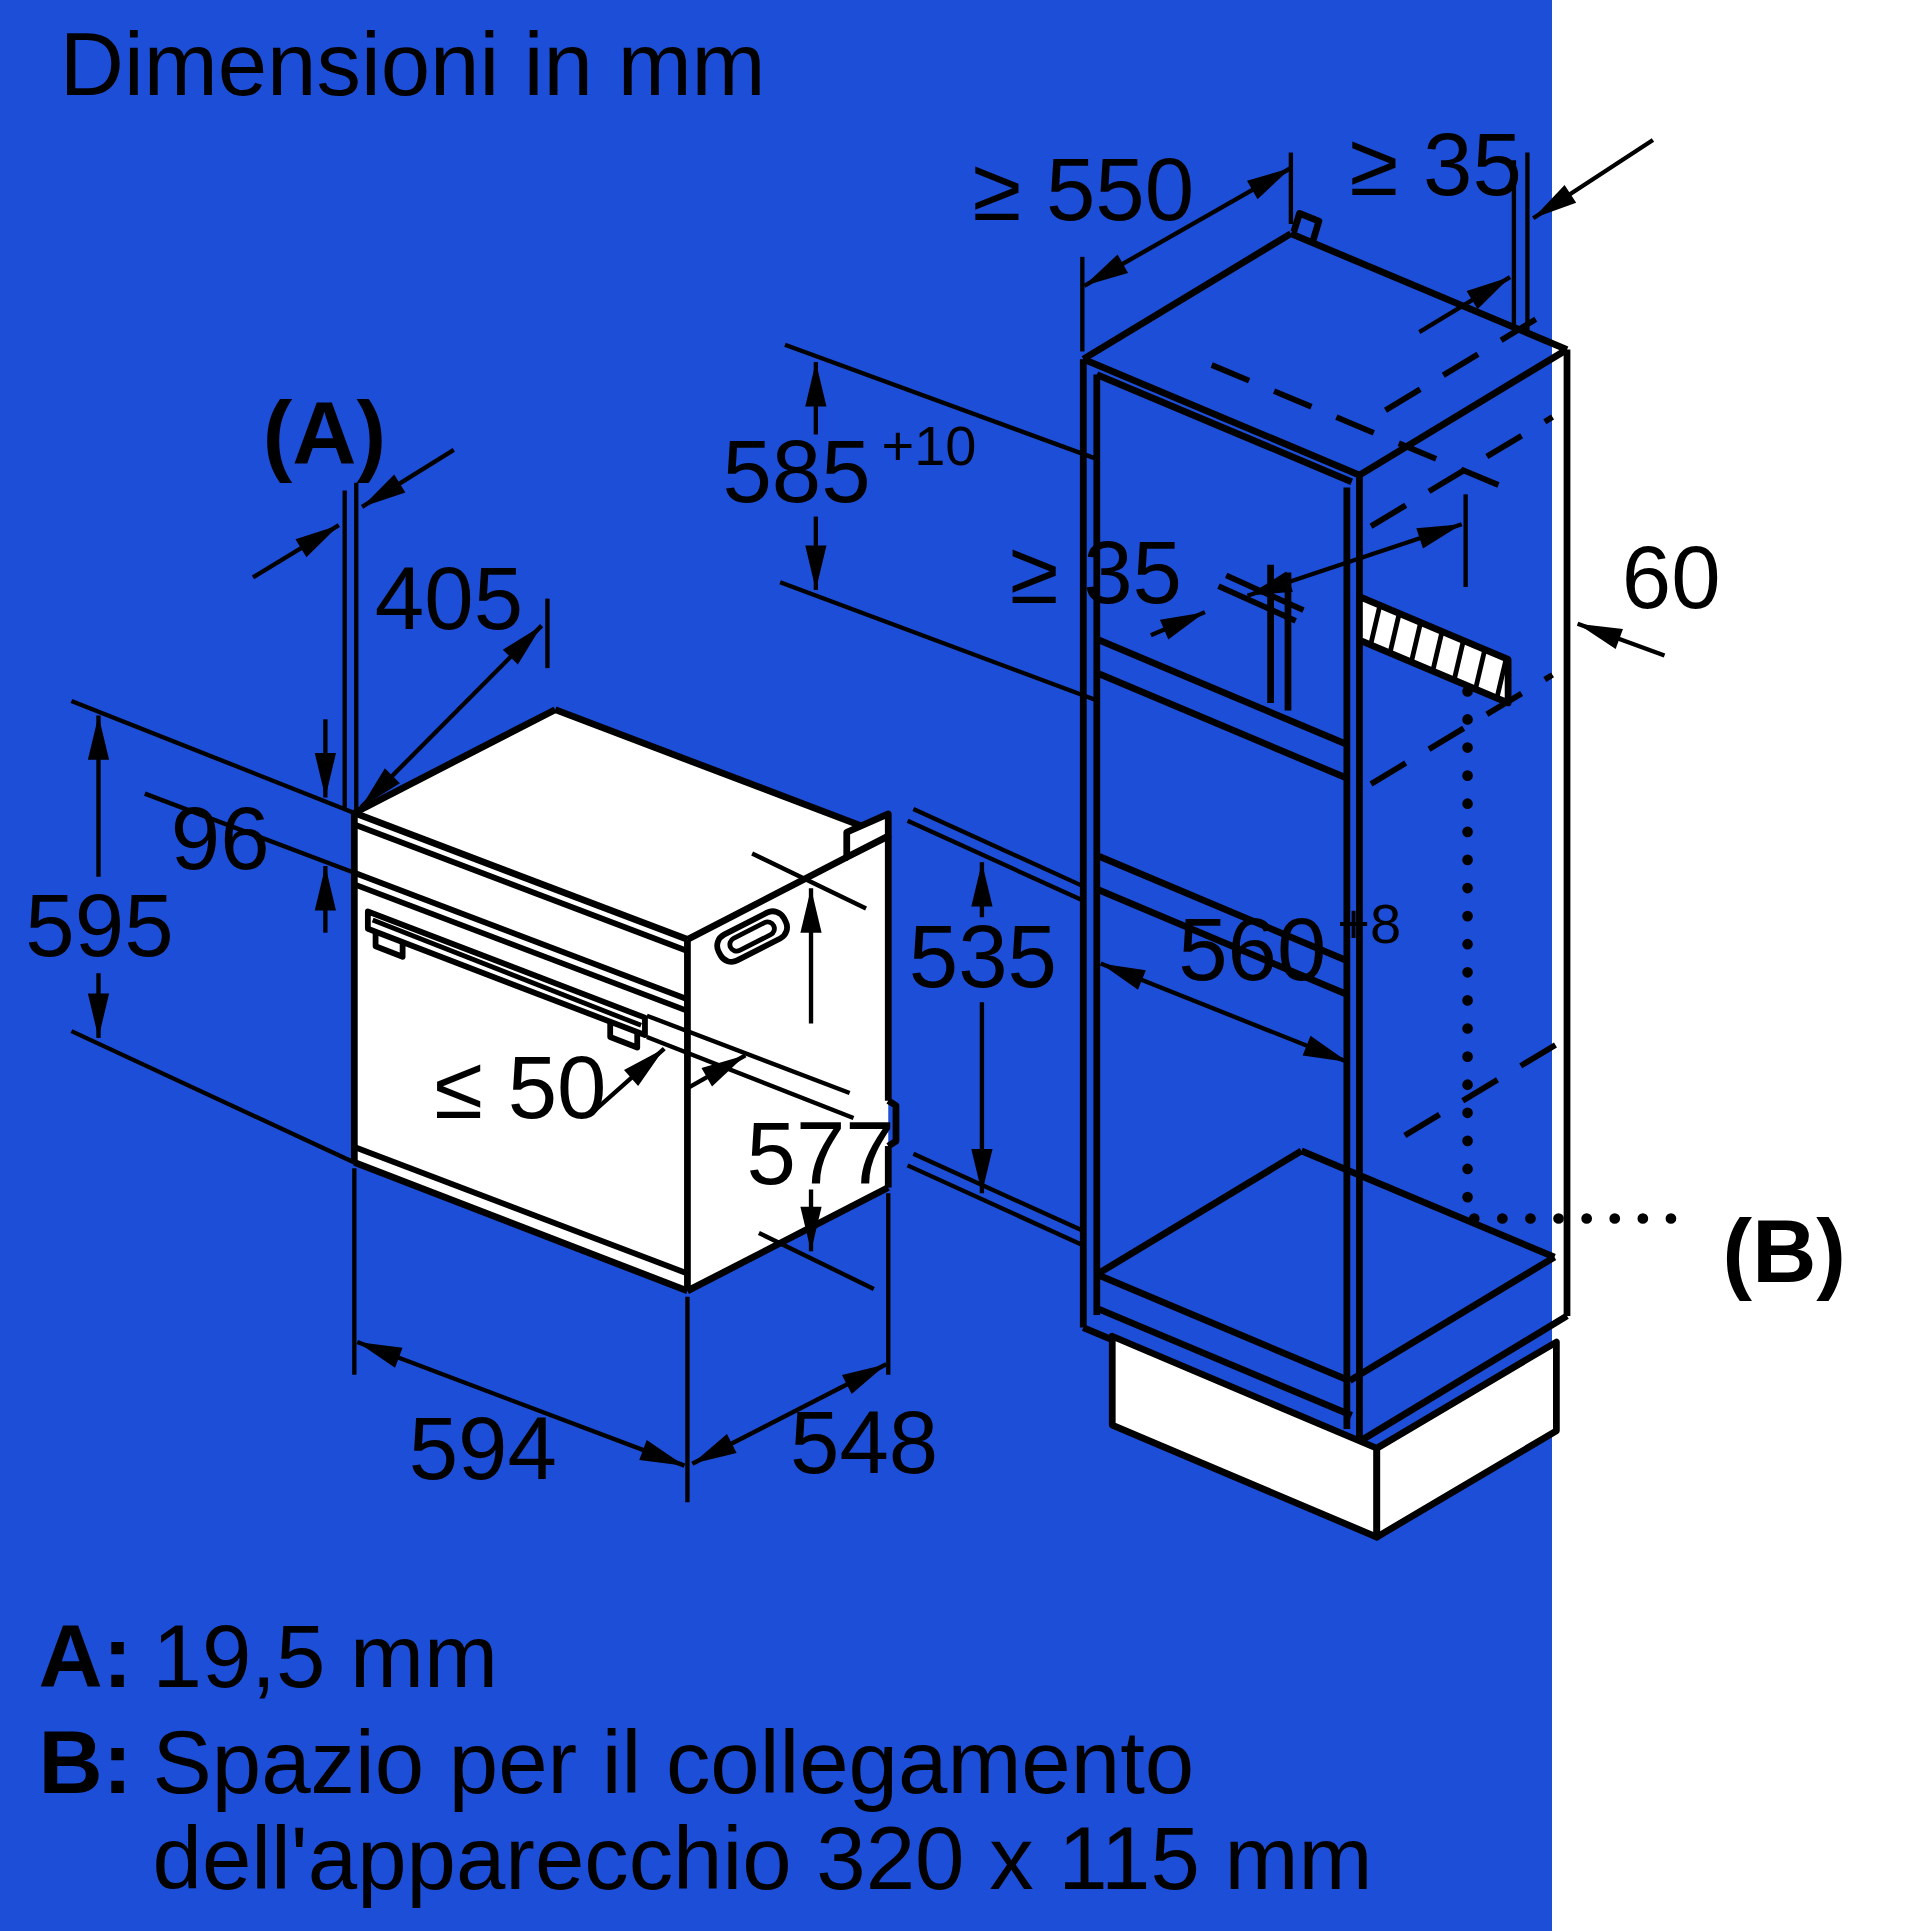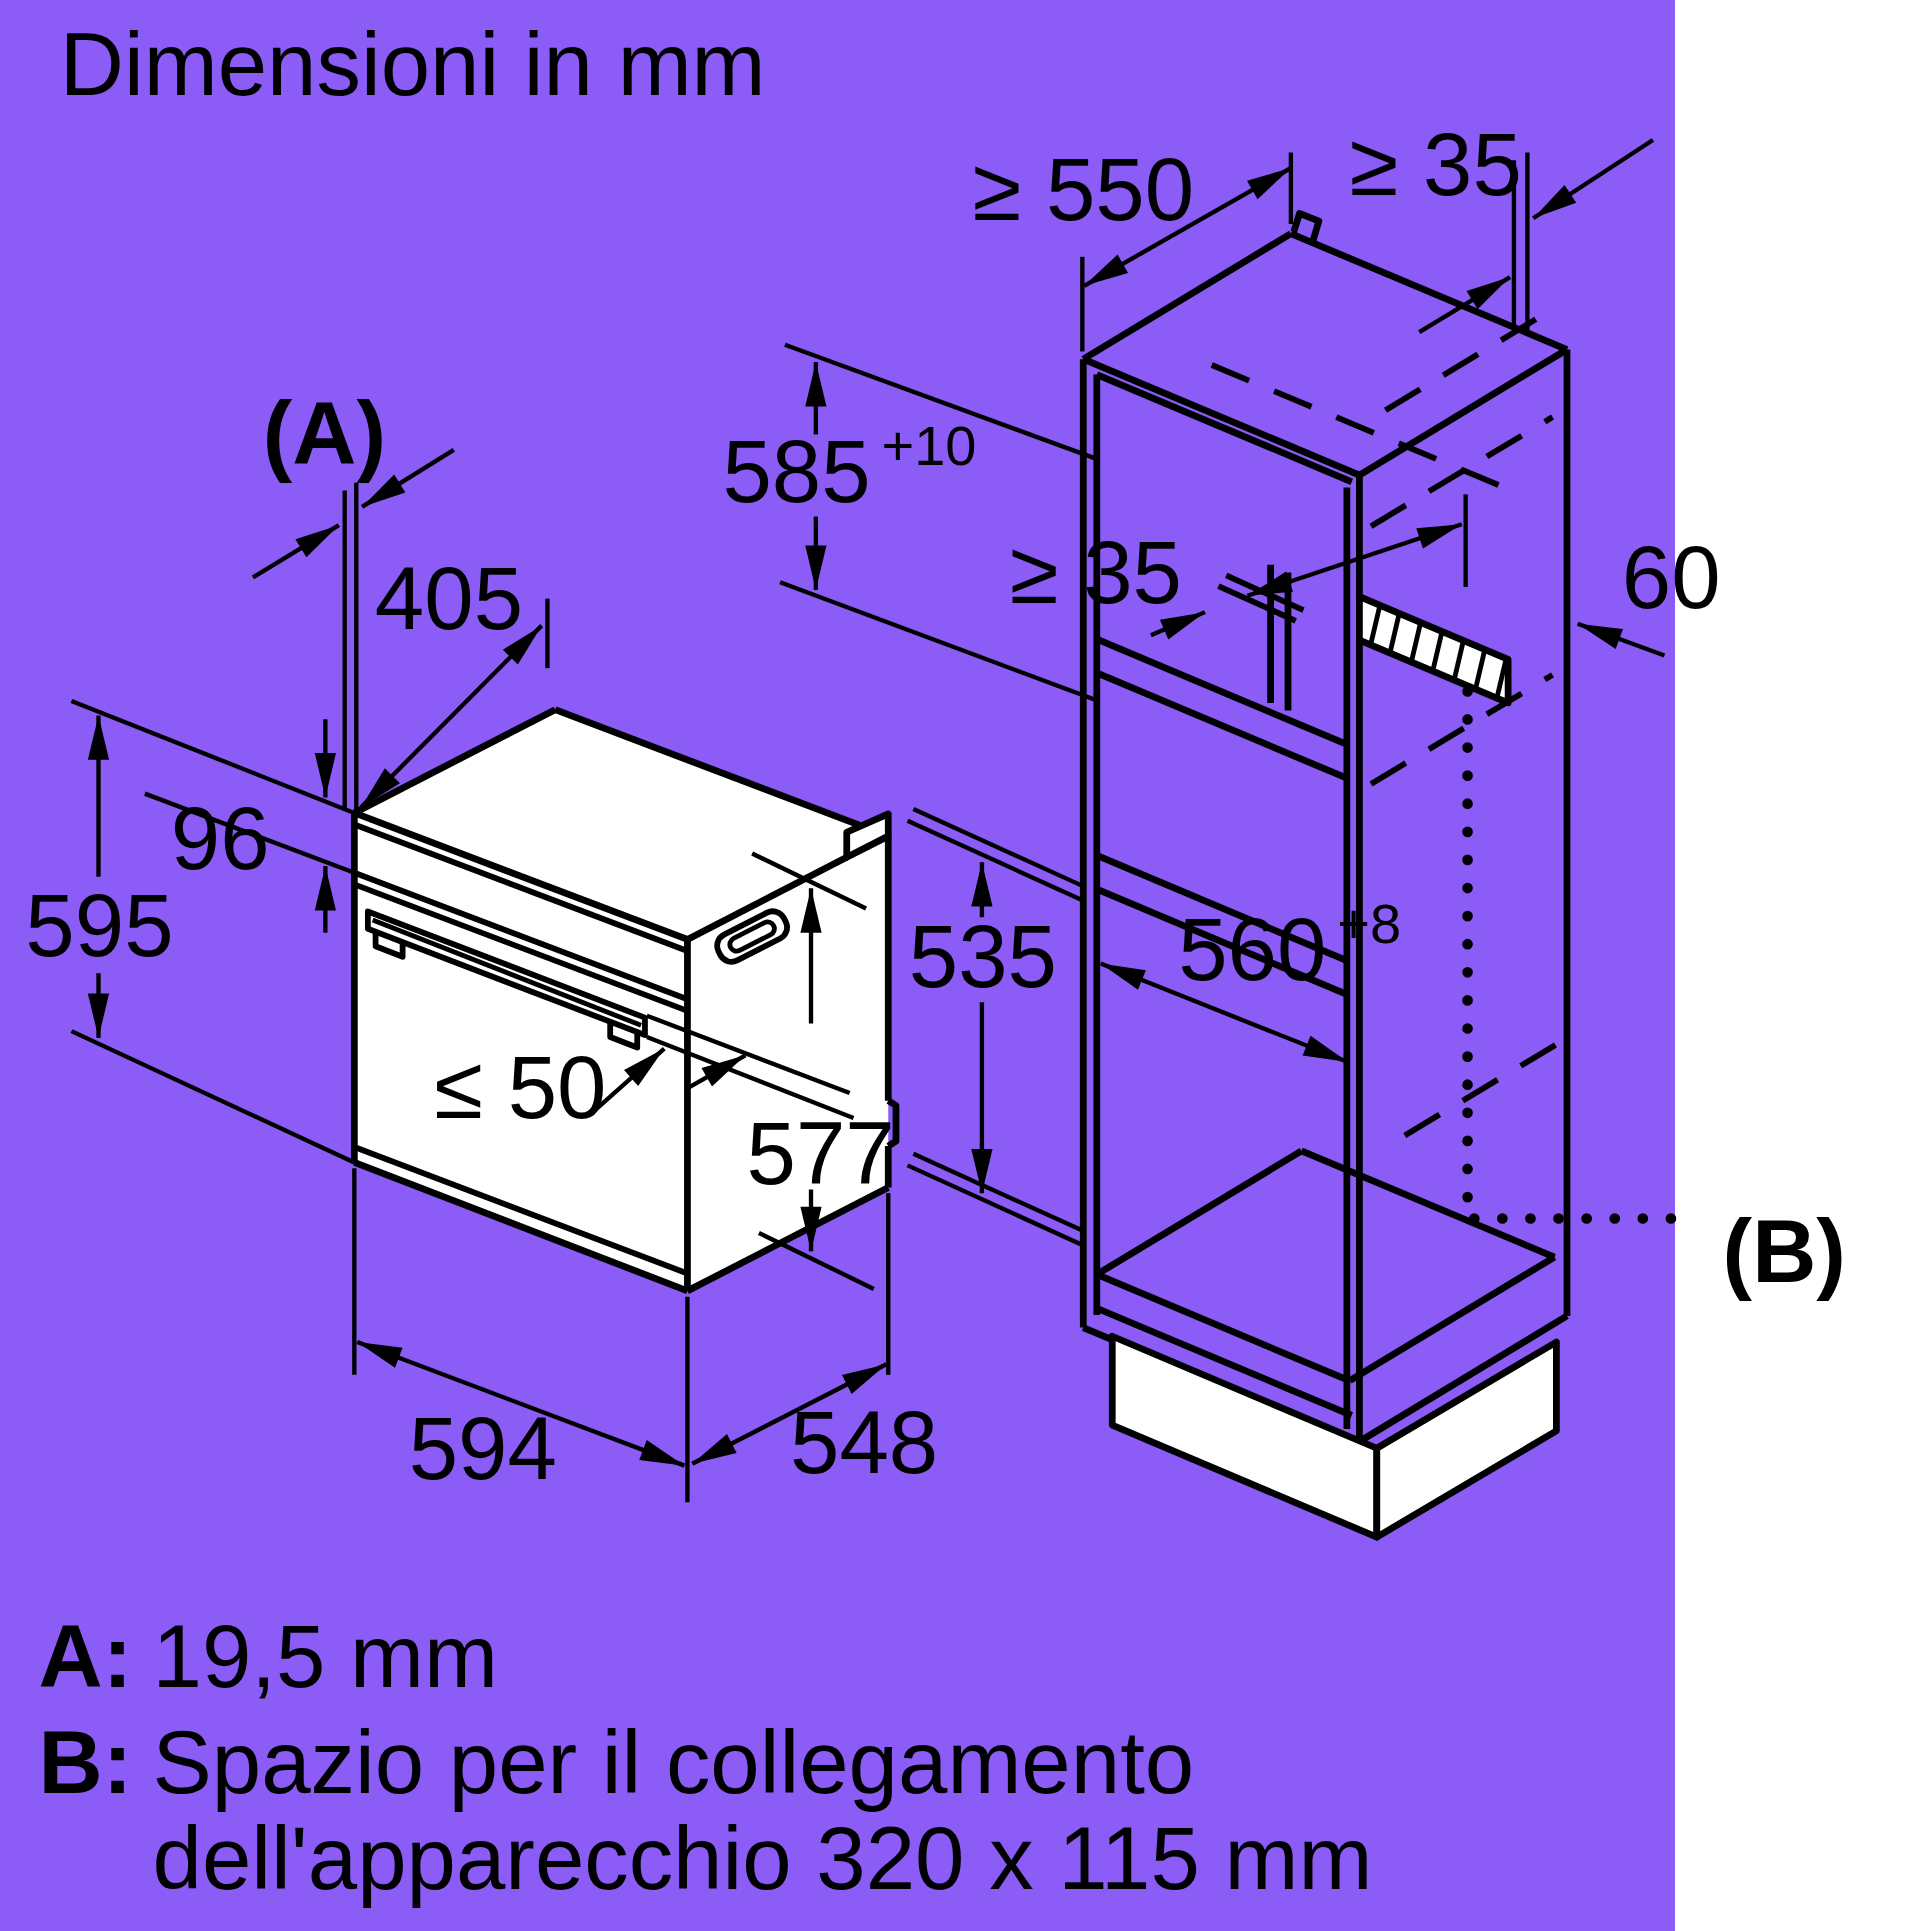--- a/index.html
+++ b/index.html
@@ -1,16 +1,16 @@
 <!DOCTYPE html>
 <html><head>
 <meta charset="utf-8">
 <style>
   html,body{margin:0;padding:0;background:#fff;}
-  #stage{width:1675px;height:1931px;position:relative;background:#8b5cf6;}
+  #stage{width:1552px;height:1931px;position:relative;background:#1d4ed8;}
   svg{display:block;}
   text{font-family:"Liberation Sans","DejaVu Sans",sans-serif;fill:#000;}
   .t{font-size:92px;}
   .ts{font-size:58px;}
   .b{font-weight:bold;}
   .o{stroke:#000;stroke-width:7;fill:none;stroke-linejoin:round;}
   .o6{stroke:#000;stroke-width:6;fill:none;stroke-linejoin:round;}
   .wf{fill:#fff;}
   .d{stroke:#000;stroke-width:4.5;fill:none;}
   .dh{stroke:#000;stroke-width:4.5;fill:none;marker-end:url(#ah);}

